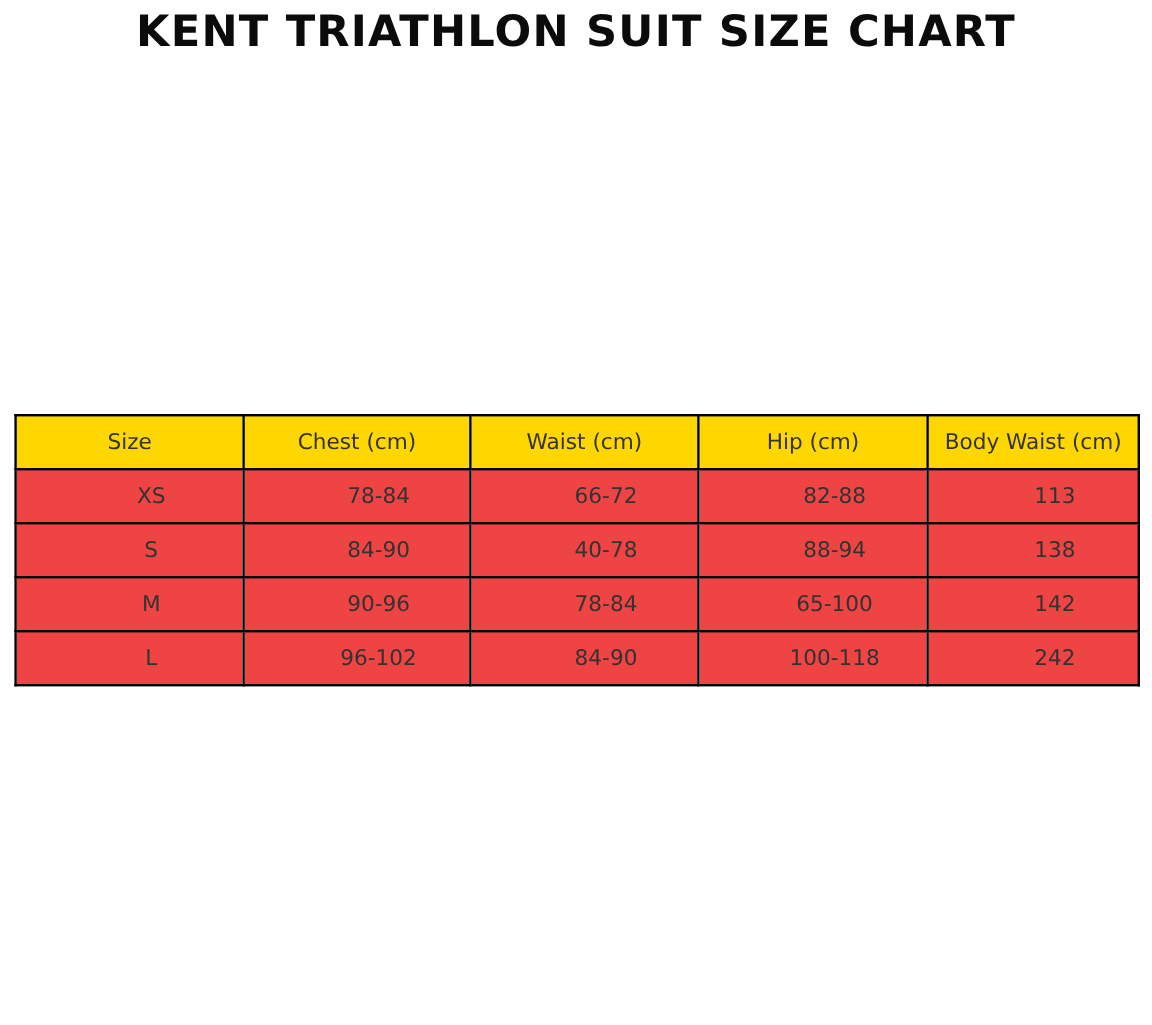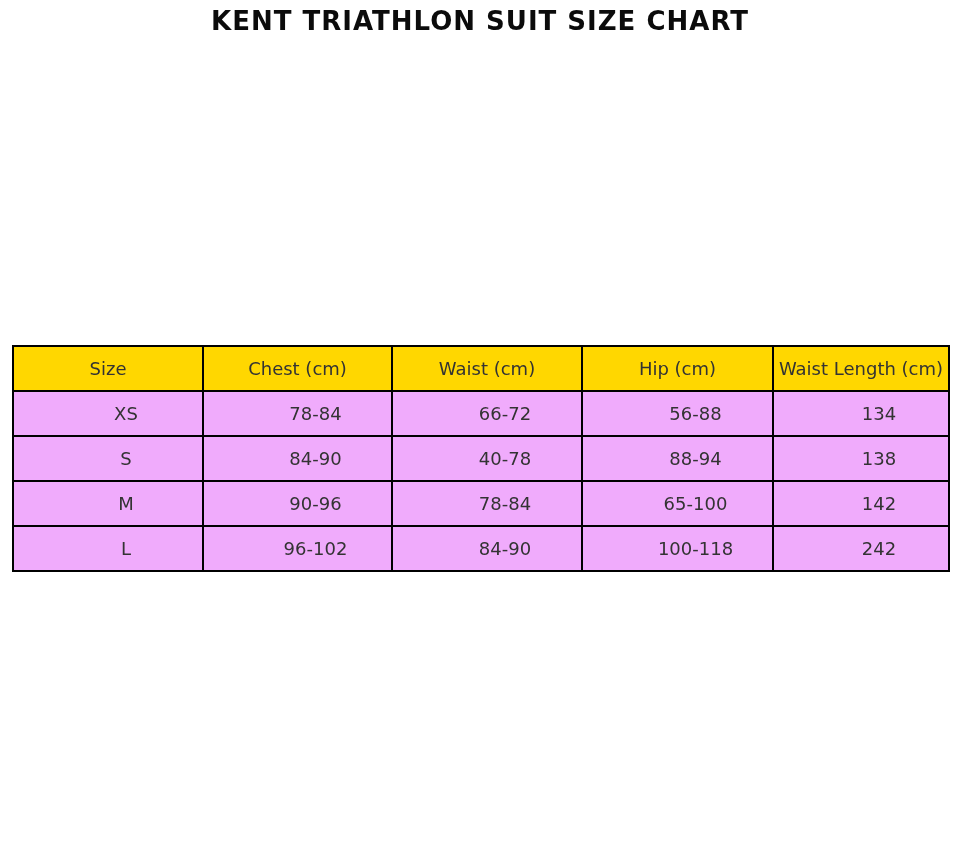--- a/index.html
+++ b/index.html
@@ -17,21 +17,21 @@
     font-family:"DejaVu Sans","Liberation Sans",sans-serif;
     overflow:hidden;
   }
   .page-title{
     position:absolute;
     top:6px;left:0;
     width:960px;
     text-align:center;
     font-family:"DejaVu Sans","Liberation Sans",sans-serif;
     font-weight:bold;
-    font-size:26px;
+    font-size:36px;
     letter-spacing:1px;
     color:var(--title-color);
     white-space:nowrap;
   }
   .size-table{
     position:absolute;
     top:345px;left:12px;
     width:936px;
     border-collapse:collapse;
     table-layout:fixed;
@@ -46,21 +46,21 @@
     color:var(--cell-text);
     padding:0;
     overflow:hidden;
     white-space:nowrap;
     margin-left:28px;
   }
   .size-table thead th{
     background:var(--header-bg);
   }
   .size-table tbody td{
-    background:#f0abfc;
+    background:#ef4444;
     padding-left:36px;
   }
 </style>
 </head>
 <body>
 
 <h1 class="page-title">KENT TRIATHLON SUIT SIZE CHART</h1>
 
 <table class="size-table">
   <colgroup>
@@ -69,30 +69,30 @@
       <col style="width: 190px;">
       <col style="width: 191px;">
       <col style="width: 176px;">
     </colgroup>
   <thead>
     <tr>
         <th>Size</th>
         <th>Chest (cm)</th>
         <th>Waist (cm)</th>
         <th>Hip (cm)</th>
-        <th>Waist Length (cm)</th>
+        <th>Body Waist (cm)</th>
       </tr>
   </thead>
   <tbody>
       <tr>
         <td>XS</td>
         <td>78-84</td>
         <td>66-72</td>
-        <td>56-88</td>
-        <td>134</td>
+        <td>82-88</td>
+        <td>113</td>
       </tr>
       <tr>
         <td>S</td>
         <td>84-90</td>
         <td>40-78</td>
         <td>88-94</td>
         <td>138</td>
       </tr>
       <tr>
         <td>M</td>

